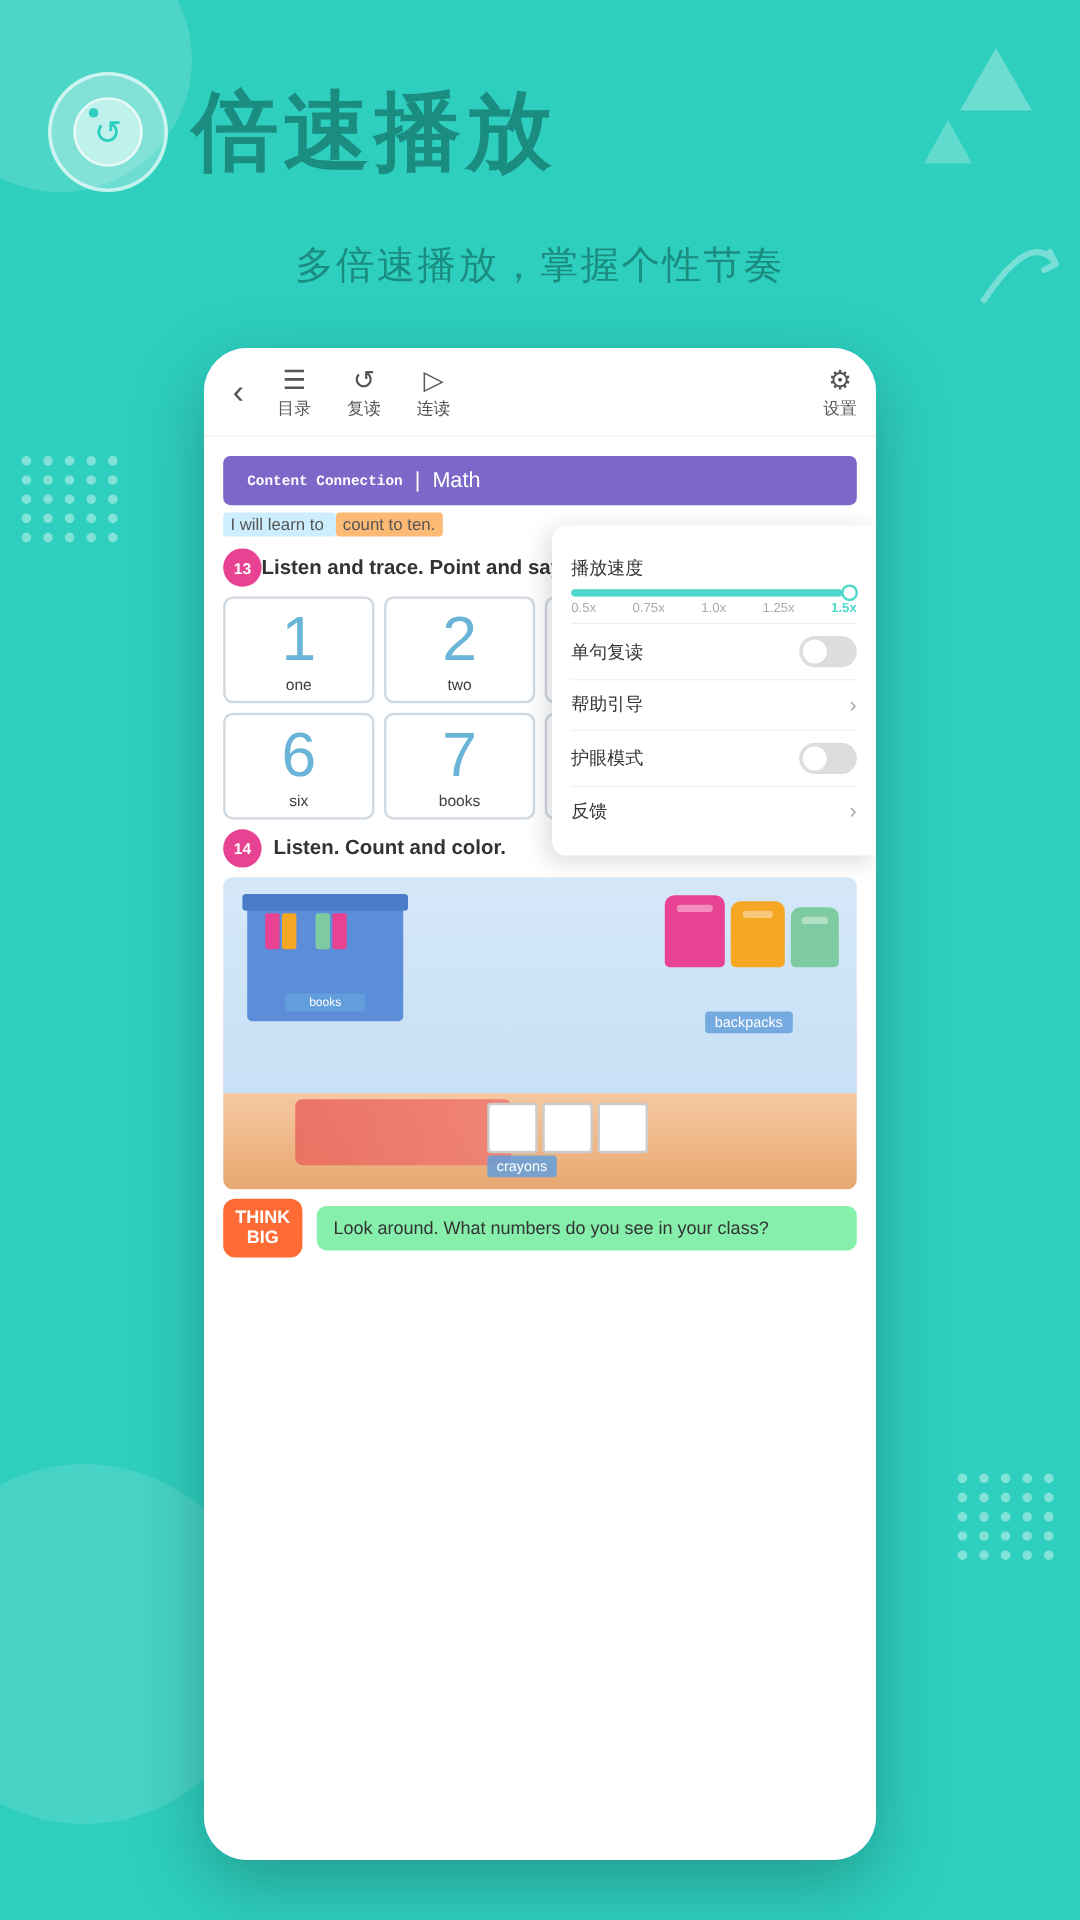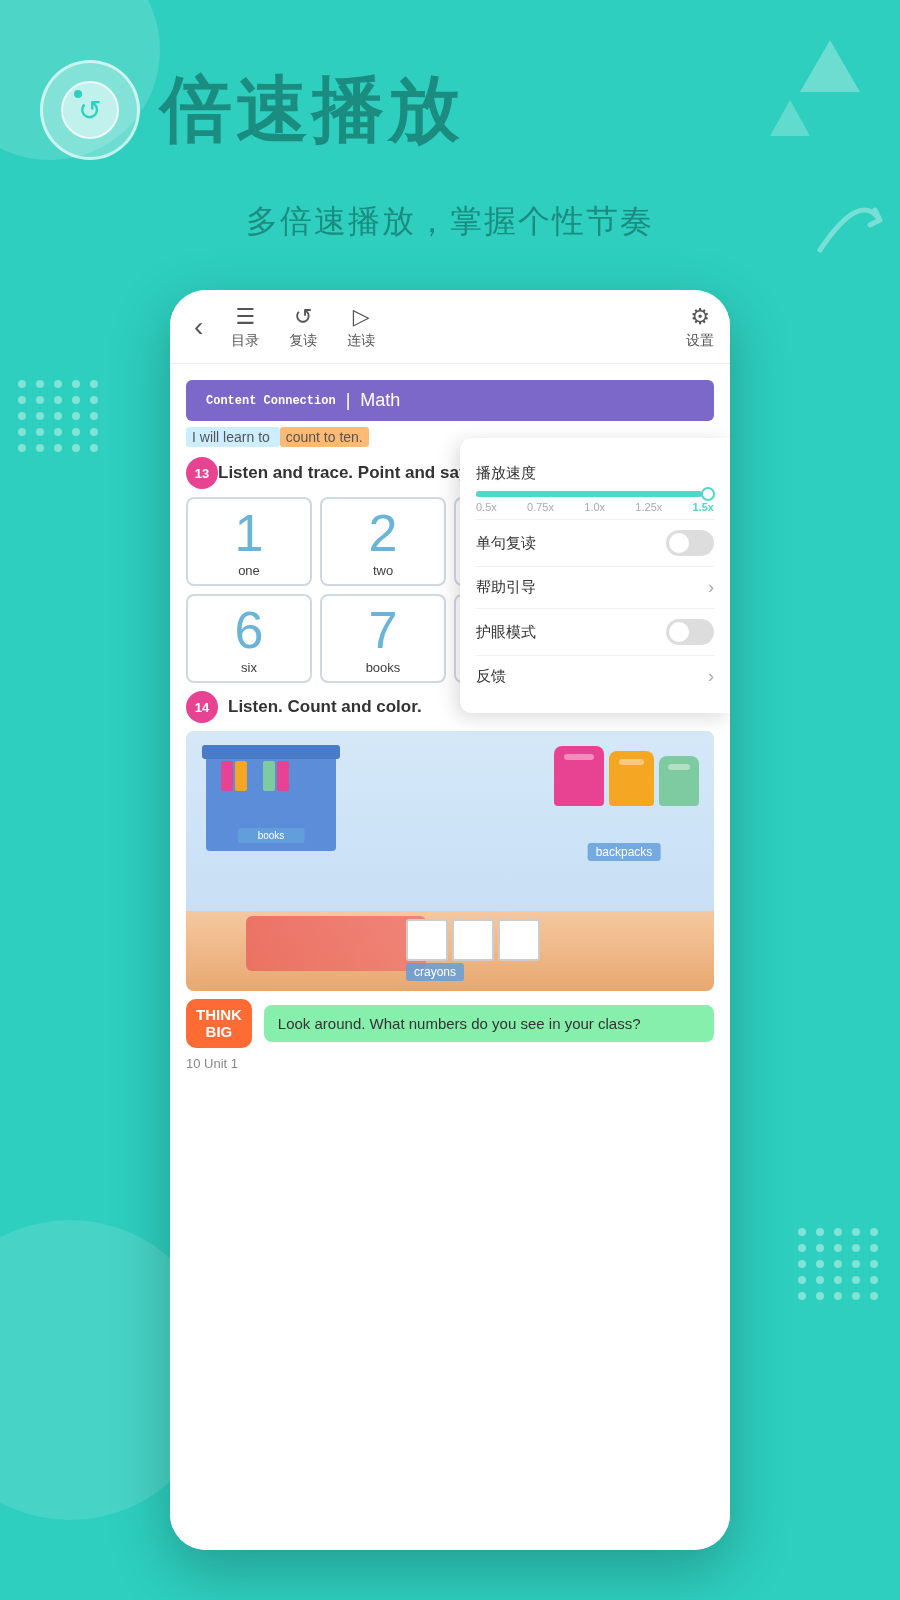--- a/index.html
+++ b/index.html
@@ -739,25 +739,20 @@
     </div>
 
     <div class="think-big-section">
       <div class="think-big-badge">
         <div>THINK</div>
         <div>BIG</div>
       </div>
       <div class="think-big-text">Look around. What numbers do you see in your class?</div>
     </div>
 
-    <div class="page-number">
-      <span>10</span>
-      <span> </span>
-      <span>Unit 1</span>
-    </div>
 
     <div class="settings-panel">
 
       <div class="speed-control">
         <div class="speed-label">播放速度</div>
         <div class="speed-slider-track">
           <div class="speed-slider-fill"></div>
           <div class="speed-slider-thumb"></div>
         </div>
         <div class="speed-options">

